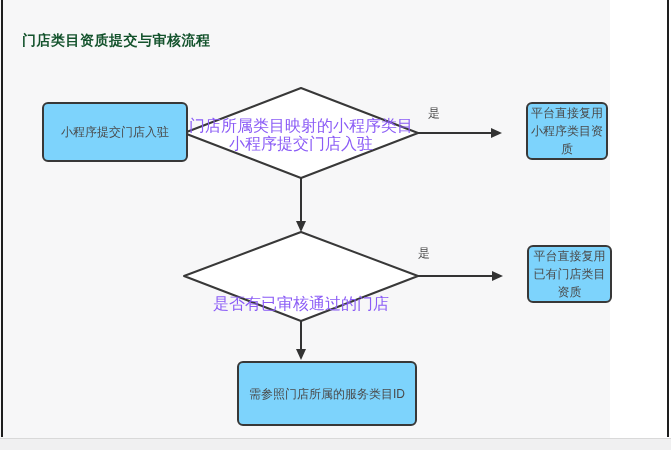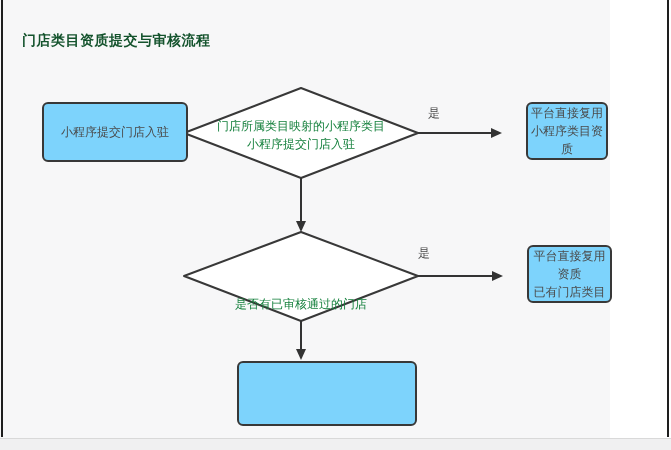--- a/index.html
+++ b/index.html
@@ -34,21 +34,21 @@
     border: 2px solid #383838; border-radius: 6px;
     display: flex; align-items: center; justify-content: center;
     font-size: 12px; color: #4a4a4a; text-align: center; line-height: 18px; margin-left: 24px;
   }
   .node-start   { left: 18px;  top: 102px; width: 146px; height: 60px; }
   .node-reuse-mp    { left: 502px; top: 102px; width: 82px;  height: 58px; }
   .node-reuse-store { left: 503px; top: 245px; width: 85px;  height: 58px; }
   .node-submit  { left: 213px; top: 361px; width: 180px; height: 65px; }
   .diamond-text {
     position: absolute; text-align: center;
-    font-size: 12px; color: #15803d; line-height: 18px;
+    font-size: 16px; color: #8b5cf6; line-height: 18px;
   }
   .diamond-text-1 { left: 183px; top: 117px; width: 236px; }
   .diamond-text-2 { left: 184px; top: 260px; width: 234px; margin-top: 35px; }
   .edge-label {
     position: absolute; font-size: 12px; color: #4a4a4a;
   }
   .edge-label-1 { left: 428px; top: 105px; }
   .edge-label-2 { left: 418px; top: 245px; }
 </style>
 </head>
@@ -92,27 +92,28 @@
     <span>
         <span style="display:block">平台直接复用</span>
         <span style="display:block">小程序类目资</span>
         <span style="display:block">质</span>
       </span>
   </div>
 
   <div class="node node-reuse-store">
     <span>
         <span style="display:block">平台直接复用</span>
+        <span style="display:block">已有门店类目</span>
         <span style="display:block">资质</span>
-        <span style="display:block">已有门店类目</span>
       </span>
   </div>
 
   <div class="node node-submit">
     <span>
+        <span style="display:block">需参照门店所属的服务类目ID</span>
       </span>
   </div>
 
   <div class="diamond-text diamond-text-1">
     <span style="display:block">门店所属类目映射的小程序类目</span>
     <span style="display:block">小程序提交门店入驻</span>
   </div>
   <div class="diamond-text diamond-text-2">
     <span style="display:block">是否有已审核通过的门店</span>
   </div>

